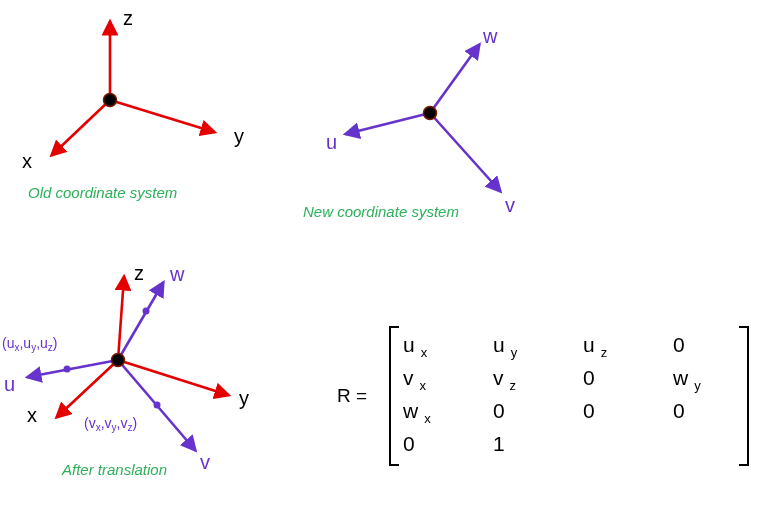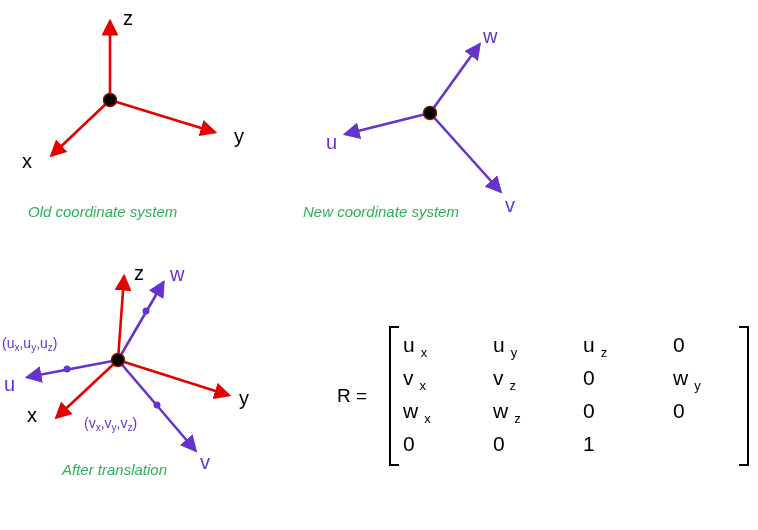--- a/index.html
+++ b/index.html
@@ -46,21 +46,21 @@
     </marker>
   </defs>
   <line class="red" x1="110" y1="100" x2="110" y2="22" marker-end="url(#ar-red-1)"></line>
   <line class="red" x1="110" y1="100" x2="214" y2="132" marker-end="url(#ar-red-1)"></line>
   <line class="red" x1="110" y1="100" x2="52" y2="155" marker-end="url(#ar-red-1)"></line>
   <circle class="origin" cx="110" cy="100" r="6.5"></circle>
   <text class="axis-label" x="123" y="25">z</text>
   <text class="axis-label" x="234" y="143">y</text>
   <text class="axis-label" x="22" y="168">x</text>
 </svg>
-<div class="caption" style="left:28px; top:203px;">Old coordinate system</div>
+<div class="caption" style="left:28px; top:184px;">Old coordinate system</div>
 
 <svg class="diagram" style="left:300px; top:15px;" width="250" height="200">
   <defs>
     <marker id="ar-pur-1" viewBox="0 0 10 10" refX="8" refY="5" markerWidth="6.5" markerHeight="6.5" orient="auto-start-reverse">
       <path d="M0,0 L10,5 L0,10 z" fill="#6633cc"></path>
     </marker>
   </defs>
   <line class="purple" x1="130" y1="98" x2="179" y2="30" marker-end="url(#ar-pur-1)"></line>
   <line class="purple" x1="130" y1="98" x2="46" y2="119" marker-end="url(#ar-pur-1)"></line>
   <line class="purple" x1="130" y1="98" x2="200" y2="176" marker-end="url(#ar-pur-1)"></line>
@@ -111,21 +111,20 @@
     <div class="cell"><span>u</span><span class="sub">y</span></div>
     <div class="cell"><span>u</span><span class="sub">z</span></div>
     <div class="cell"><span>0</span><span class="sub"></span></div>
 
     <div class="cell"><span>v</span><span class="sub">x</span></div>
     <div class="cell"><span>v</span><span class="sub">z</span></div>
     <div class="cell"><span>0</span><span class="sub"></span></div>
 
     <div class="cell"><span>w</span><span class="sub">y</span></div>
     <div class="cell"><span>w</span><span class="sub">x</span></div>
-    <div class="cell"><span>w</span><span class="sub">z</span></div>
     <div class="cell"><span>0</span><span class="sub"></span></div>
 
     <div class="cell"><span>0</span><span class="sub"></span></div>
     <div class="cell"><span>0</span><span class="sub"></span></div>
     <div class="cell"><span>0</span><span class="sub"></span></div>
     <div class="cell"><span>1</span><span class="sub"></span></div>
   </div>
   <div class="bracket right"></div>
 </div>
 

